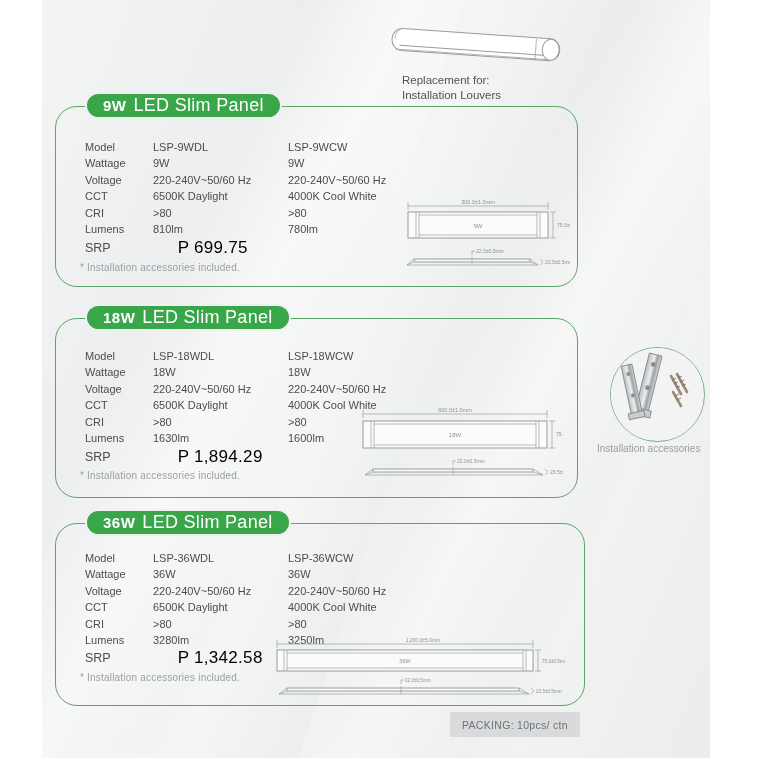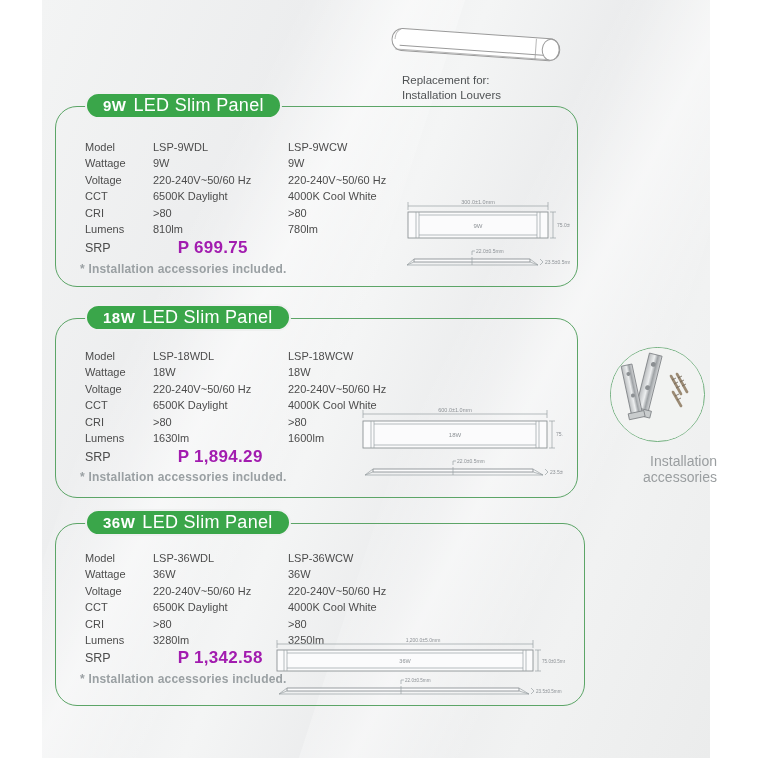--- a/index.html
+++ b/index.html
@@ -12,36 +12,36 @@
   
   .panel-box { position:absolute; left:55px; width:523px; border:1.5px solid #5ca567; border-radius:22px; }
   .pill { position:absolute; display:inline-flex; align-items:center; gap:7px; height:27px;
           background:#3aa64a; border:2px solid #eff0f0; border-radius:16px; padding:0 16px; color:#fff; white-space:nowrap; }
   .pill .watt { font-size:15px; font-weight:bold; letter-spacing:.5px; }
   .pill .ttl  { font-size:18px; letter-spacing:.3px; }
 
   .spec-table { position:absolute; display:grid; grid-template-columns:68px 135px auto;
                 font-size:11px; line-height:16.4px; color:#4c4c4c; white-space:nowrap; }
   .srp-row { position:absolute; display:flex; align-items:center; font-size:12.5px; color:#4c4c4c; }
-  .srp-row .price { margin-left:67px; font-size:17px; font-weight:bold; color:#a21caf; letter-spacing:.3px; }
-  .footnote { position:absolute; font-size:12px; color:#9aa0a3; letter-spacing:.2px;font-weight:bold; }
+  .srp-row .price { margin-left:67px; font-size:17px; font-weight:normal; color:#000000; letter-spacing:.3px; }
+  .footnote { position:absolute; font-size:10px; color:#9aa0a3; letter-spacing:.2px; }
 
   .diagram { position:absolute; }
   .diagram text { font-family:"Liberation Sans", sans-serif; fill:#8d9296; }
   .dline { stroke:#9aa0a4; stroke-width:.7; fill:none; }
   .dshape { stroke:#8d9296; stroke-width:.9; fill:#fbfbfc; }
 
   
   #louver-art { position:absolute; left:386px; top:20px; }
   #replace-note { position:absolute; left:402px; top:73px; font-size:11.5px; line-height:15px; color:#4f5254; }
 
   
   #acc-circle { position:absolute; left:610px; top:347px; width:95px; height:95px; border-radius:50%;
                 border:1.5px solid #6fae7c; background:#f7f8f7; overflow:hidden; }
-  #acc-caption { position:absolute; left:597px; top:453px; width:120px; text-align:right; font-size:14px; color:#9a9ea0; }
+  #acc-caption { position:absolute; left:597px; top:443px; width:120px; text-align:left; font-size:10px; color:#9a9ea0; }
 
   
   #packing { position:absolute; left:450px; top:712px; width:130px; height:25px; background:#d9dadb;
              color:#6f7376; font-size:10.5px; letter-spacing:.3px; display:flex; align-items:center; justify-content:center; }
 </style>
 </head>
 <body>
 
 <div id="canvas">
   <div id="sheet">
@@ -233,13 +233,14 @@
     <path class="dline" d="M262,13 H268 M262,34 H268 M265,13 V34"></path>
     <text x="269" y="26" font-size="4.6">75.0±0.5mm</text>
     <path class="dshape" d="M14,51 H246 V54 H14 Z"></path>
     <path class="dline" d="M14,54 L6,57 H256 L246,54 M246,51 L256,57 M14,51 L6,57"></path>
     <path class="dline" d="M128,49 V57 M128,47 V43 M128,43 H131"></path>
     <text x="132" y="45" font-size="4.6">22.0±0.5mm</text>
     <path class="dline" d="M258,51 L261,54 L258,57"></path>
     <text x="263" y="56" font-size="4.6">23.5±0.5mm</text>
   </svg>
 
+  <div id="packing">PACKING: 10pcs/ ctn</div>
 </div>
 
 </body></html>

